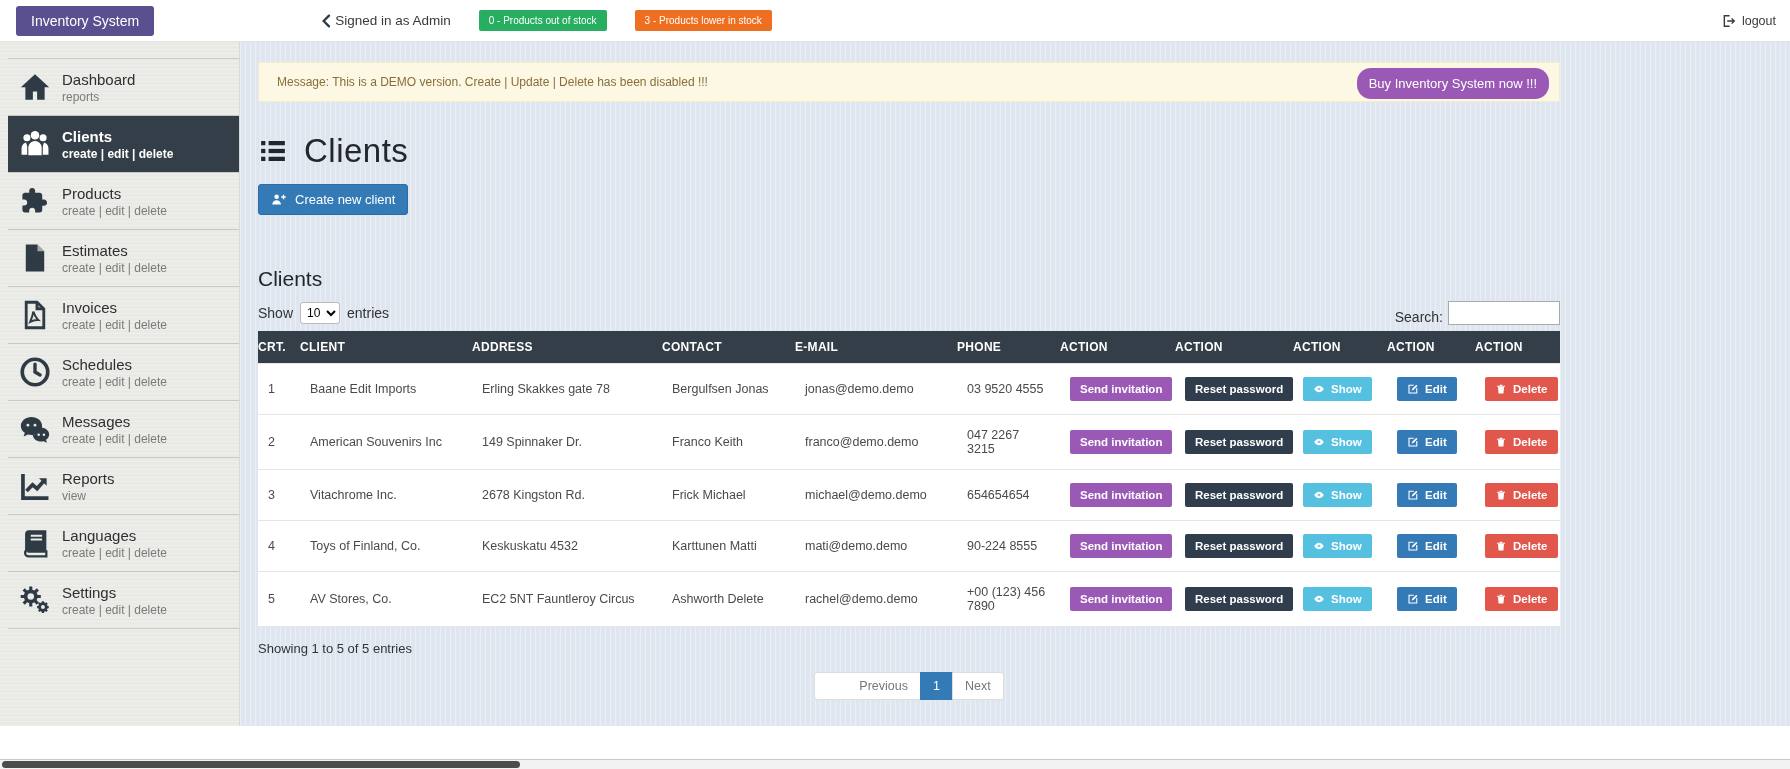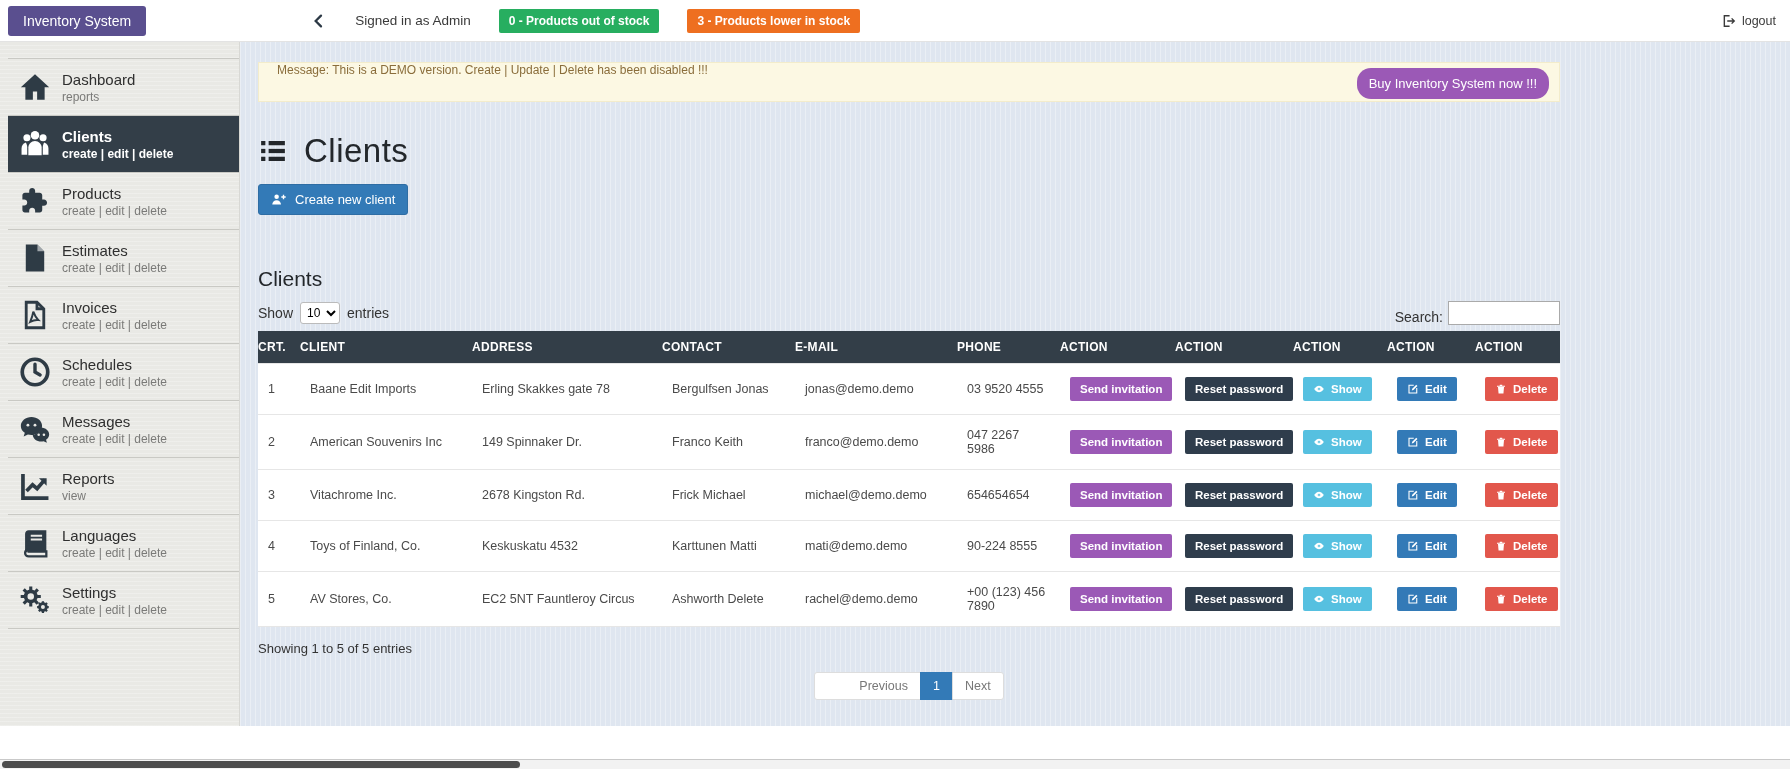--- a/index.html
+++ b/index.html
@@ -1,23 +1,23 @@
 <!DOCTYPE html>
 <html><head>
 <meta charset="utf-8">
 <style>
   * { margin:0; padding:0; box-sizing:border-box; }
   html,body { width:1790px; height:769px; font-family:"Liberation Sans", sans-serif; background:#fff; overflow:hidden; }
 
   
   .topbar { height:42px; background:#fff; border-bottom:1px solid #e3e3e3; display:flex; align-items:center; position:relative; z-index:5; }
-  .brand { background:#5a4f8f; color:#fff; font-size:14px; padding:7px 15px; border-radius:3px; margin-left:8px; cursor:pointer; }
+  .brand { background:#5a4f8f; color:#fff; font-size:14px; padding:7px 15px; border-radius:3px; margin-left:16px; cursor:pointer; }
   .chev { margin-left:165px; color:#2c3945; width:16px; height:16px; cursor:pointer; }
-  .signed { margin-left:28px; font-size:13.5px; color:#3a3a3a; }
-  .badge { color:#fff; font-size:12px; font-weight:bold; padding:5px 10px; border-radius:2px; margin-left:28px; cursor:pointer; }
+  .signed { font-size:13.5px; color:#3a3a3a; }
+  .badge { color:#fff; font-size:10px; font-weight:normal; padding:5px 10px; border-radius:2px; margin-left:28px; cursor:pointer; }
   .badge.green { background:#27ae60; }
   .badge.orange { background:#ee6f20; }
   .logout { position:absolute; right:14px; display:flex; align-items:center; gap:6px; font-size:12.5px; color:#3a3a3a; cursor:pointer; }
   .logout svg { width:14px; height:14px; }
 
   
   .layout { display:flex; height:684px; }
   .sidebar { width:240px; background:#e9e9e5; background-image:repeating-linear-gradient(0deg, rgba(255,255,255,.25) 0 1px, transparent 1px 4px); border-right:1px solid #d8d8d4; }
   .side-menu { margin:16px 0 0 8px; border-top:1px solid #c9c9c4; }
   .side-item { display:flex; align-items:center; padding:9px 10px; border-bottom:1px solid #c9c9c4; cursor:pointer; min-height:57px; }
@@ -26,21 +26,21 @@
   .side-label { display:block; font-size:15px; color:#2f2f2f; }
   .side-sub { display:block; font-size:12px; color:#7a7a78; margin-top:2px; }
   .side-item.active { background:#333e48; }
   .side-item.active .side-icon { color:#fff; }
   .side-item.active .side-label, .side-item.active .side-sub { color:#fff; font-weight:bold; }
 
   .content { flex:1; background:#dfe6f0; background-image:repeating-linear-gradient(90deg, rgba(255,255,255,.35) 0 1px, transparent 1px 5px); padding:20px 0 0 18px; position:relative; }
   .inner { width:1302px; }
 
   
-  .msgbar { background:#fcf8e3; border:1px solid #f3eccb; height:40px; display:flex; position:relative; padding-left:18px; }
+  .msgbar { background:#fcf8e3; border:1px solid #f3eccb; height:40px; display:flex; align-items:center; position:relative; padding-left:18px; }
   .msgtext { font-size:12px; color:#8a6d3b; }
   .buybtn { position:absolute; right:10px; top:5px; background:#9b59b6; border:none; color:#fff; font-size:13px; padding:8px 12px; border-radius:14px; cursor:pointer; font-family:inherit; }
 
   
   .pagetitle { display:flex; align-items:center; gap:16px; margin-top:30px; color:#23272b; }
   .pagetitle svg { width:30px; height:30px; }
   .pagetitle h1 { font-size:33px; font-weight:400; letter-spacing:.5px; }
   .createbtn { margin-top:14px; background:#337ab7; border:1px solid #2e6da4; color:#fff; font-size:13px; padding:7px 12px; border-radius:3px; display:flex; align-items:center; gap:9px; cursor:pointer; font-family:inherit; }
   .createbtn svg { width:15px; height:15px; }
 
@@ -355,21 +355,21 @@
                   </span>
                   <span>Delete</span>
                 </button></td>
             </tr>
             <tr>
               <td>2</td>
               <td>American Souvenirs Inc</td>
               <td>149 Spinnaker Dr.</td>
               <td>Franco Keith</td>
               <td>franco@demo.demo</td>
-              <td>047 2267 5986</td>
+              <td>047 2267 3215</td>
               <td><button class="abtn btn-send">
                   <span>Send invitation</span>
                 </button></td>
               <td><button class="abtn btn-reset">
                   <span>Reset password</span>
                 </button></td>
               <td><button class="abtn btn-show">
                   <span class="bicon">
                     <svg viewBox="0 0 24 24" xmlns="http://www.w3.org/2000/svg">
                       <path d="M12 5.5C6.5 5.5 2.5 12 2.5 12s4 6.5 9.5 6.5 9.5-6.5 9.5-6.5-4-6.5-9.5-6.5z" fill="currentColor"></path>

